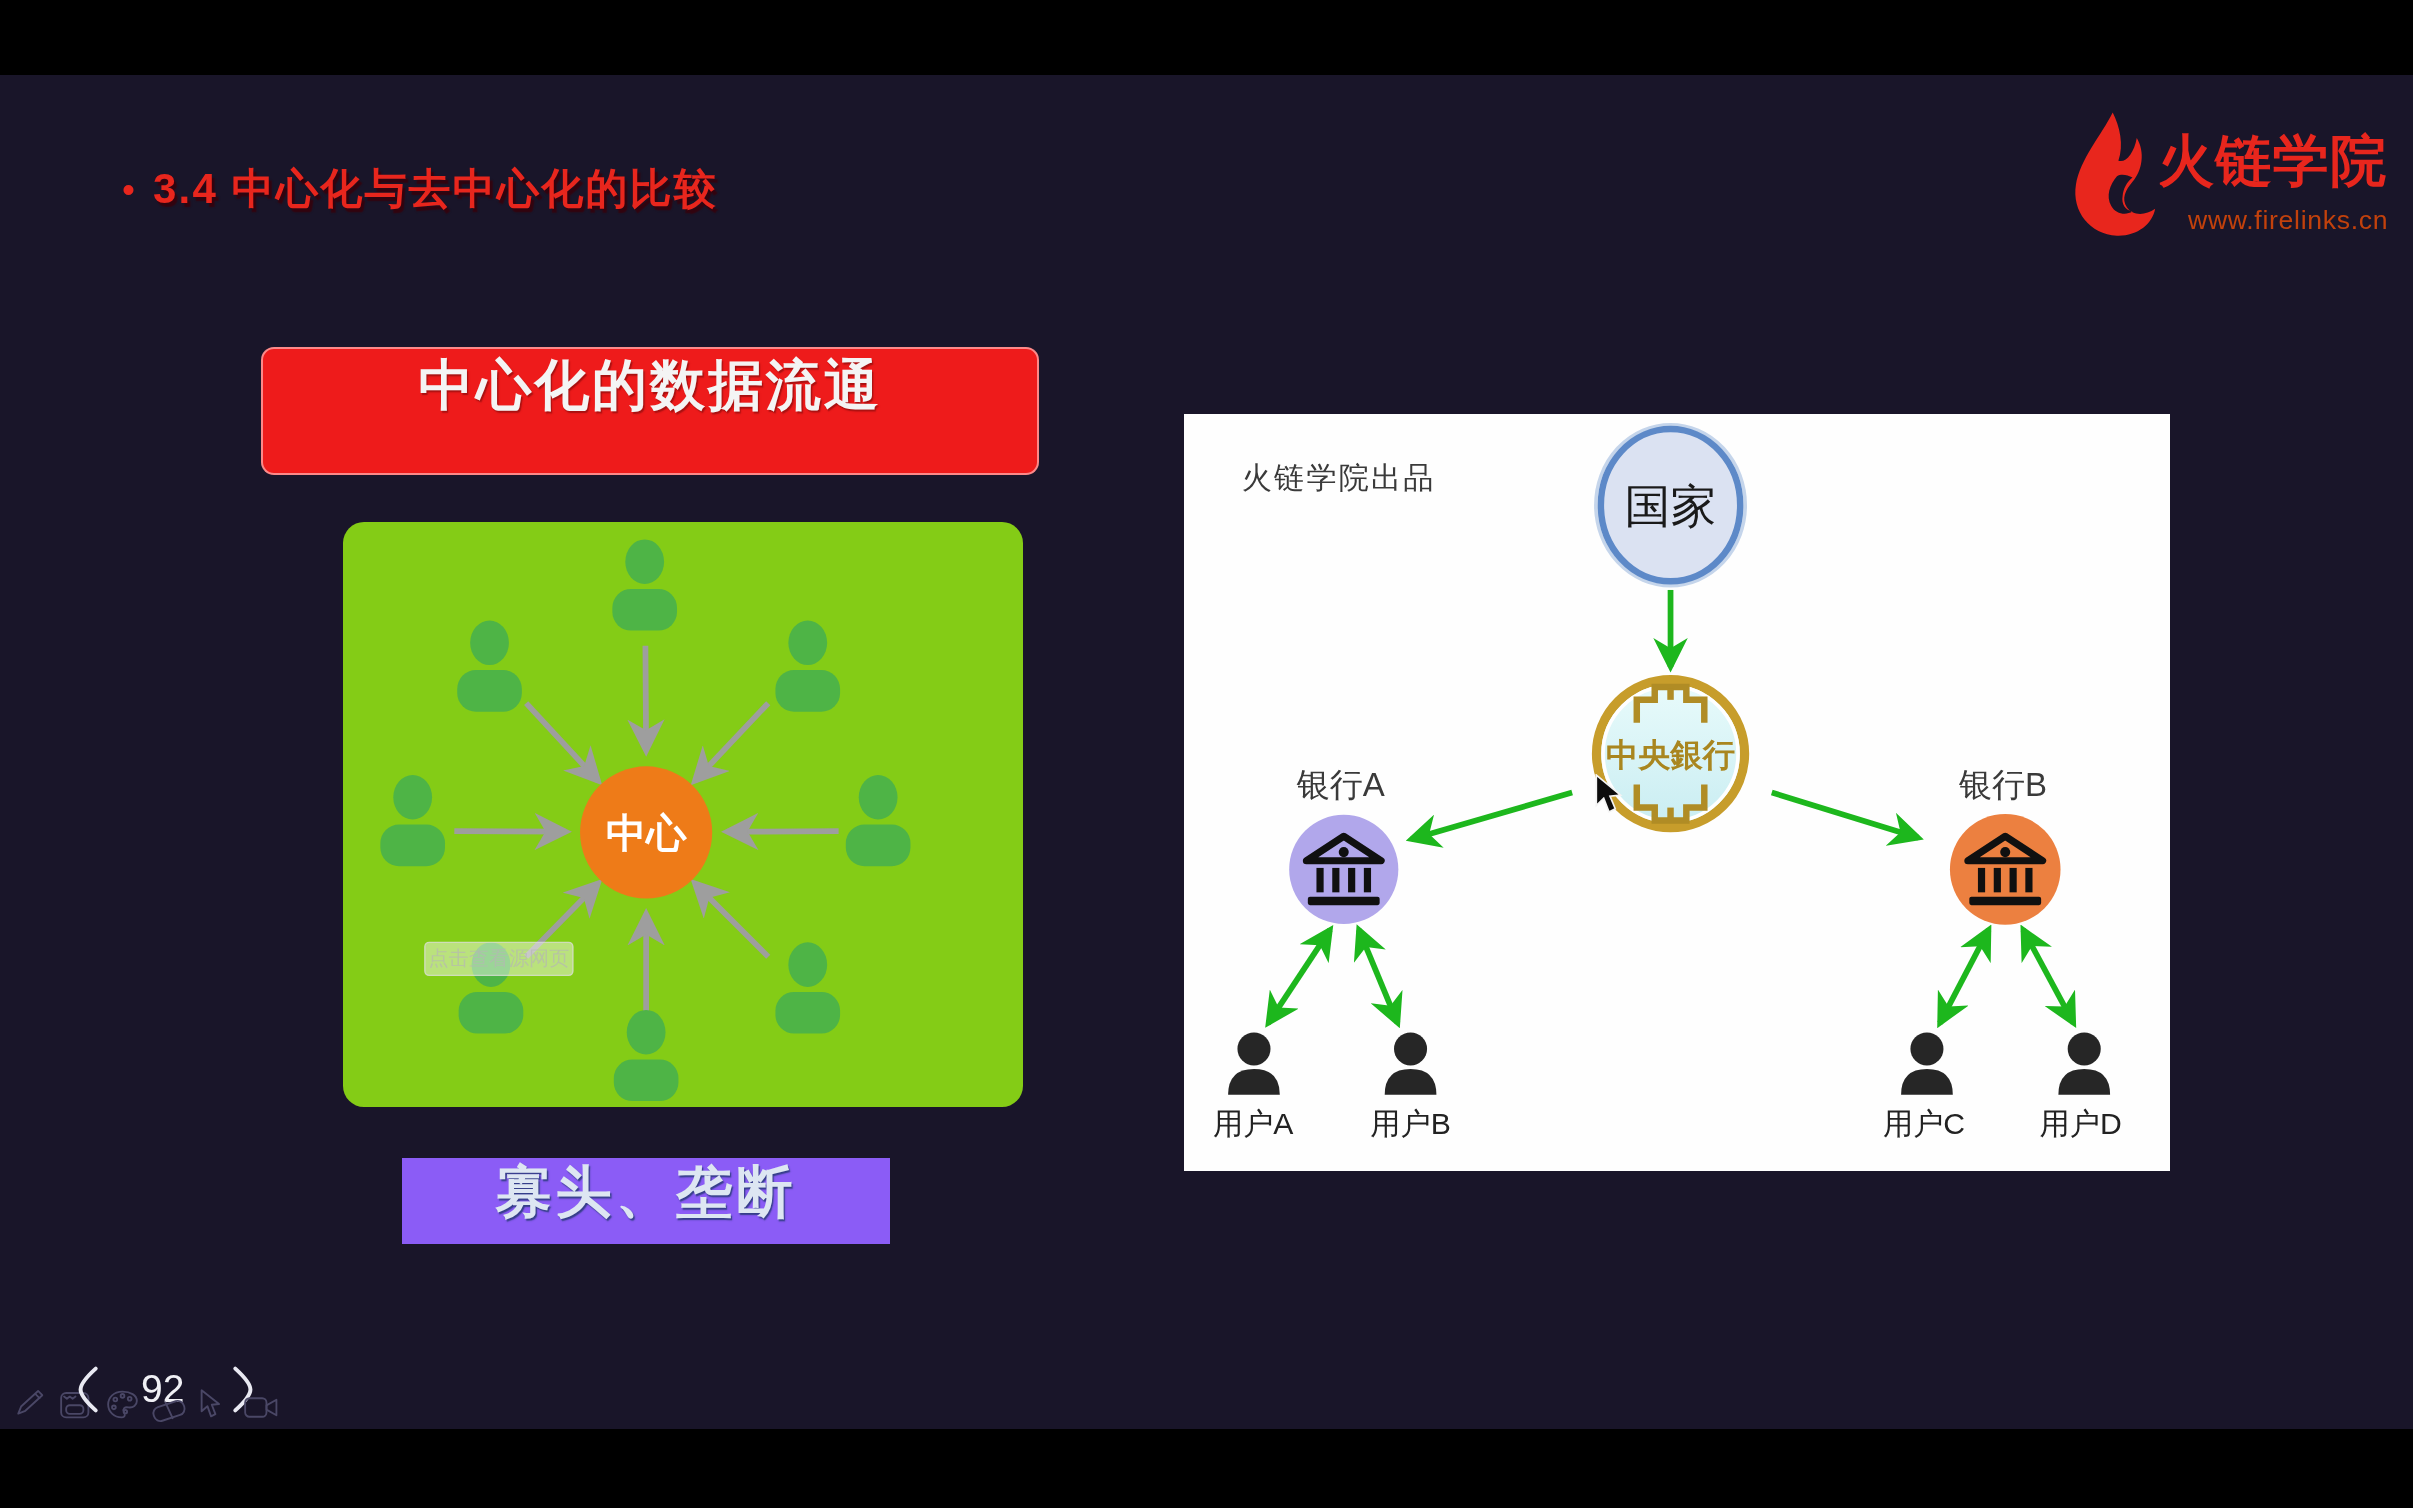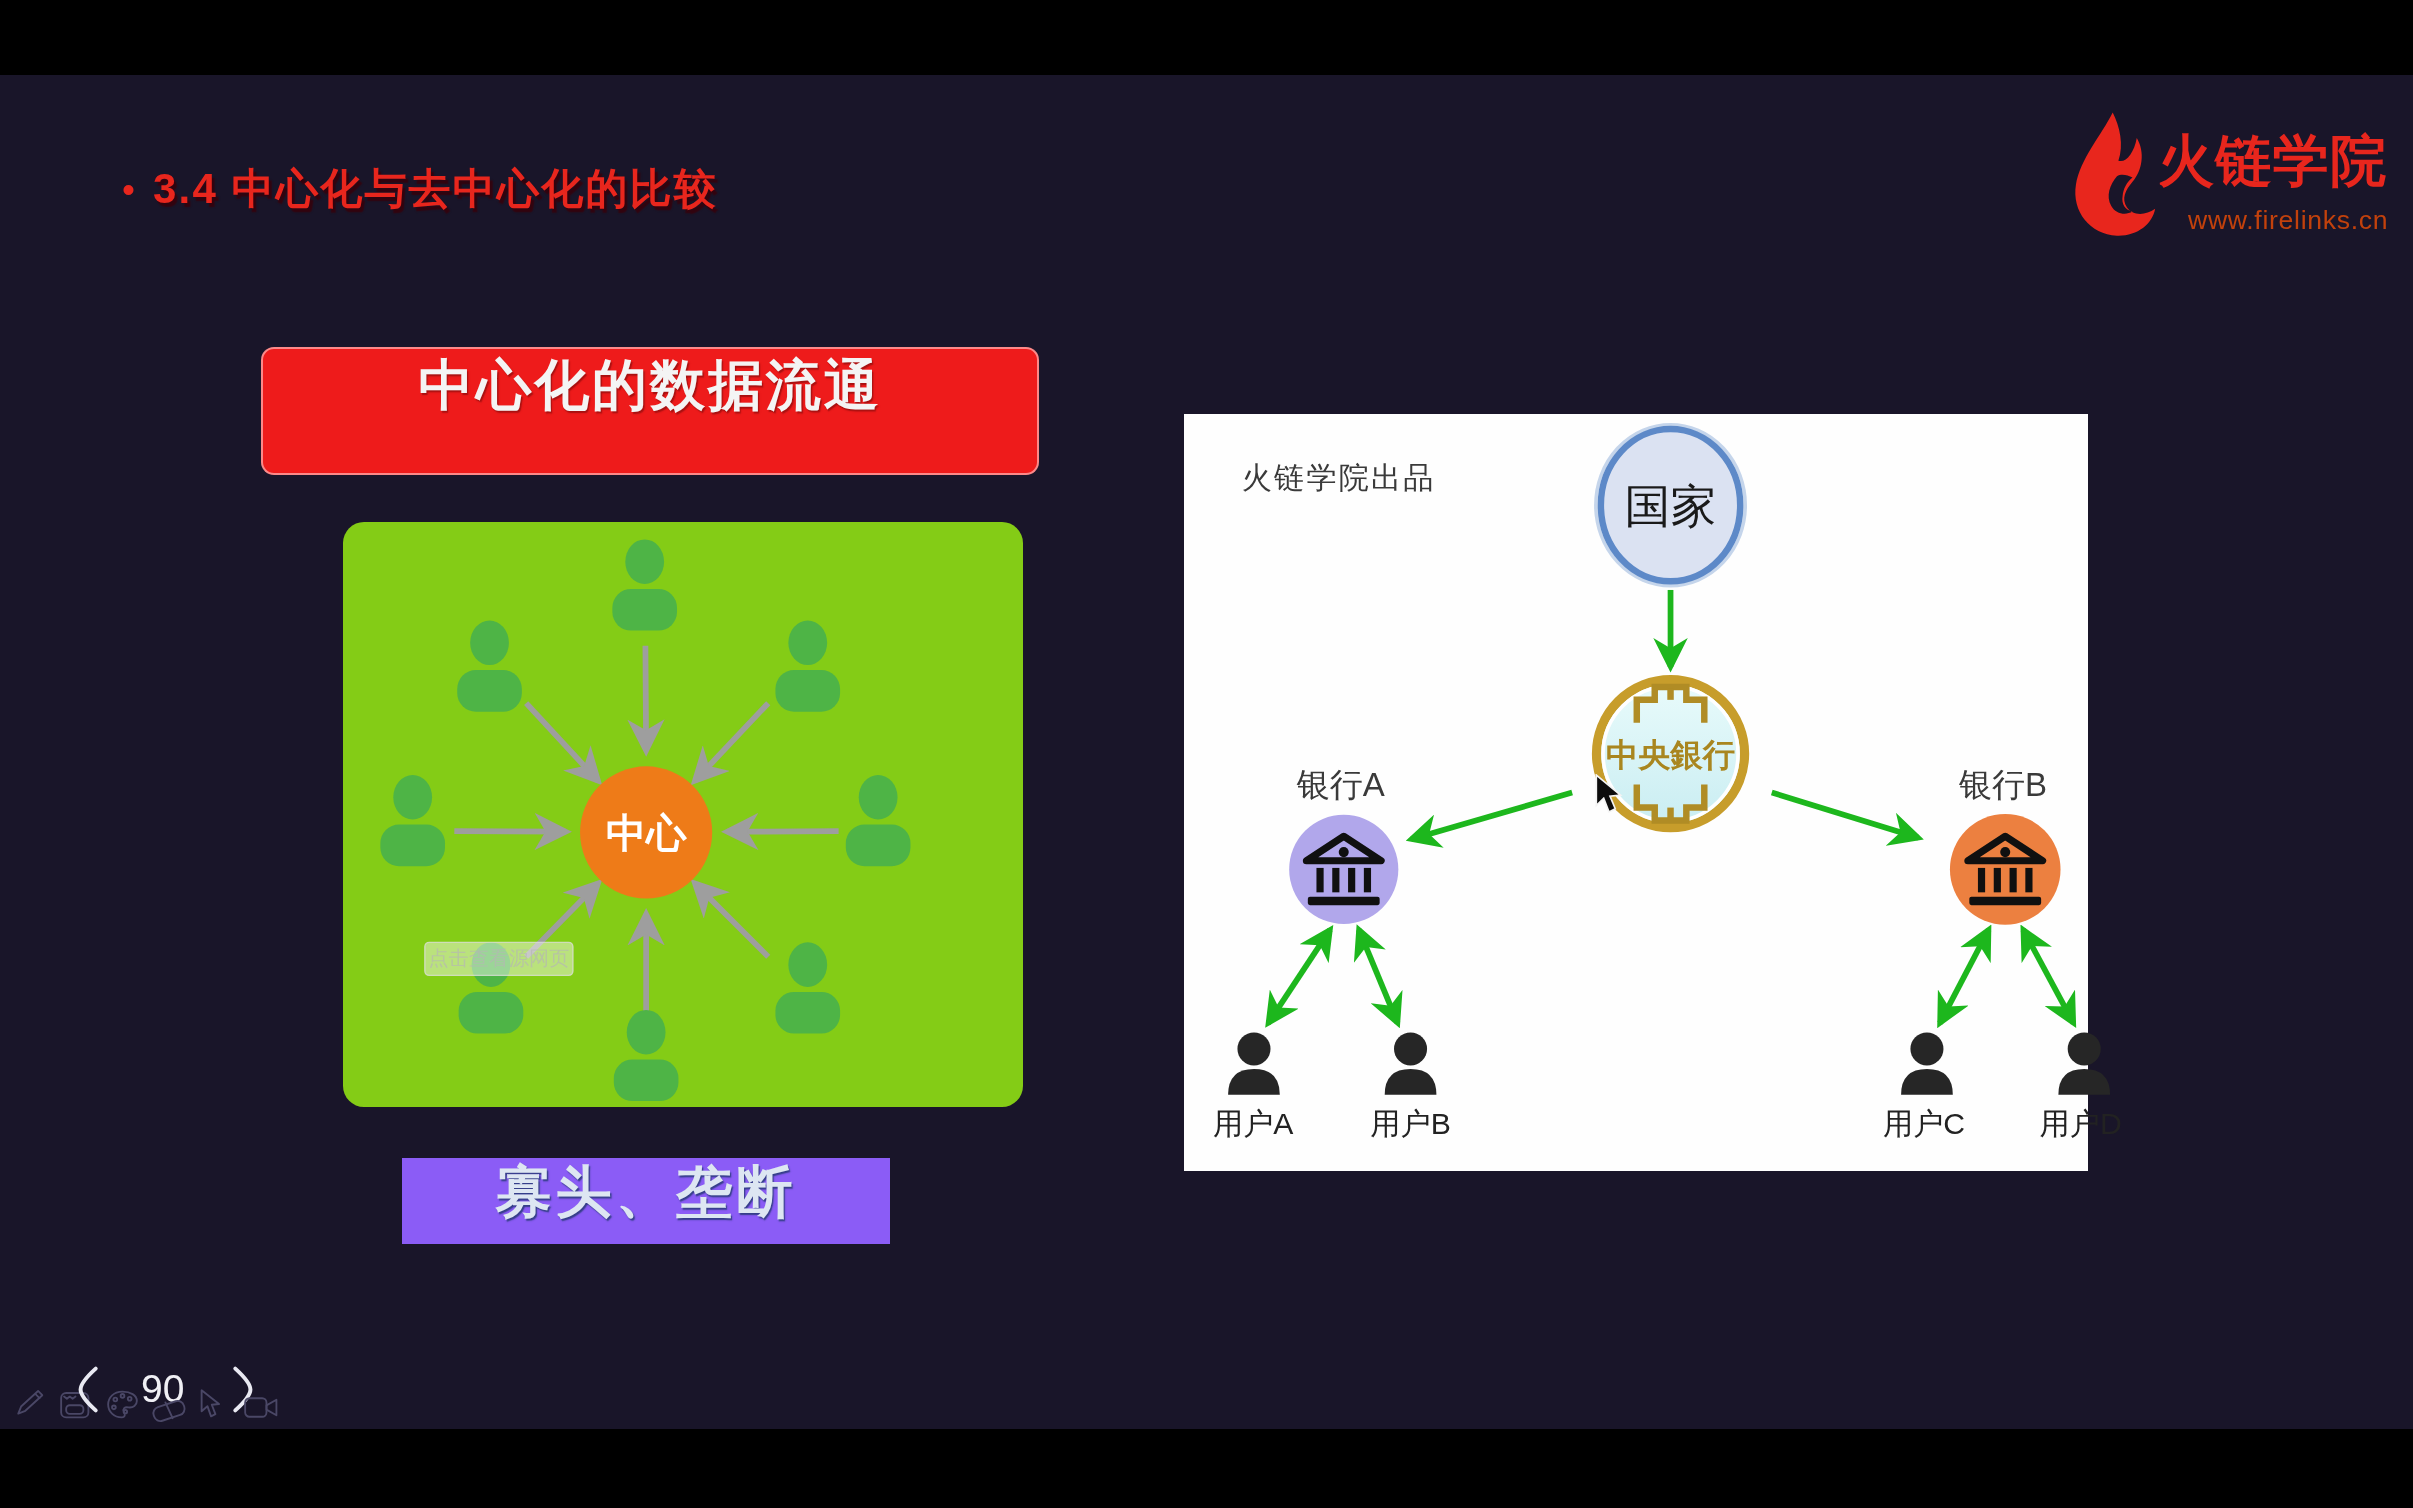--- a/index.html
+++ b/index.html
@@ -22,21 +22,21 @@
   #red-box span{color:#f4f4f4;font-size:55px;font-weight:bold;letter-spacing:2.9px;
                 padding-bottom:10px;text-shadow:1.4px 2.2px 1.4px rgba(120,10,10,.6);}
   
   #people-image{left:343px;top:522px;width:680px;height:585px;background:#84cc16;border-radius:21px;}
   
   #blue-box{left:402px;top:1158px;width:488px;height:86px;background:#8b5cf6;
             display:flex;align-items:center;justify-content:center;}
   #blue-box span{color:#dde6f2;font-size:56px;font-weight:bold;letter-spacing:4.3px;
                  padding-bottom:17px;text-shadow:1.4px 2.2px 1.4px rgba(15,50,90,.7);}
   
-  #right-panel{left:1184px;top:414px;width:904px;height:757px;background:#fefefe;}
+  #right-panel{left:1184px;top:414px;width:986px;height:757px;background:#fefefe;}
   
   .tool{stroke:#4a4766;fill:none;stroke-width:2.6;stroke-linecap:round;stroke-linejoin:round;}
   .tool-bright{stroke:#e9e9f2;fill:none;stroke-width:5.5;stroke-linecap:round;}
   #page-number{left:141px;top:1367px;color:#f0f0f5;font-size:39px;}
   svg{display:block;}
   #bottom-bar{top:1429px;height:79px;}
   #top-bar{top:0;height:75px;}
 </style>
 </head>
 <body>
@@ -207,21 +207,21 @@
 <svg class="abs" style="left:106px;top:1388px" width="33" height="33" viewBox="0 0 46 46">
   <g class="tool">
       <path d="M23 5 C10 5 3 14 3 23 C3 33 11 41 22 41 C27 41 27 36 25 33 C23 29 26 26 31 27 C38 28 43 24 43 18 C43 10 34 5 23 5 Z"></path>
   <circle cx="13" cy="16" r="2.6"></circle>
       <circle cx="23" cy="11" r="2.6"></circle>
       <circle cx="33" cy="15" r="2.6"></circle>
       <circle cx="11" cy="27" r="2.6"></circle>
       <circle cx="27" cy="33" r="2.4"></circle>
     </g>
 </svg>
-<div class="abs" id="page-number">90</div>
+<div class="abs" id="page-number">92</div>
 <svg class="abs" style="left:151px;top:1398px" width="36" height="26" viewBox="0 0 50 36">
   <g class="tool">
       <rect x="3" y="8" width="44" height="20" rx="9" transform="rotate(-18 25 18)"></rect>
       <line x1="20" y1="6" x2="30" y2="28"></line>
     </g>
 </svg>
 <svg class="abs" style="left:198px;top:1388px" width="29" height="32" viewBox="0 0 40 44">
   <path class="tool" d="M5,3 L5,32 L13,25 L18,39 L24,36 L19,23 L29,22 Z"></path>
 </svg>
 <svg class="abs" style="left:228px;top:1365px" width="29" height="49" viewBox="0 0 40 68">

